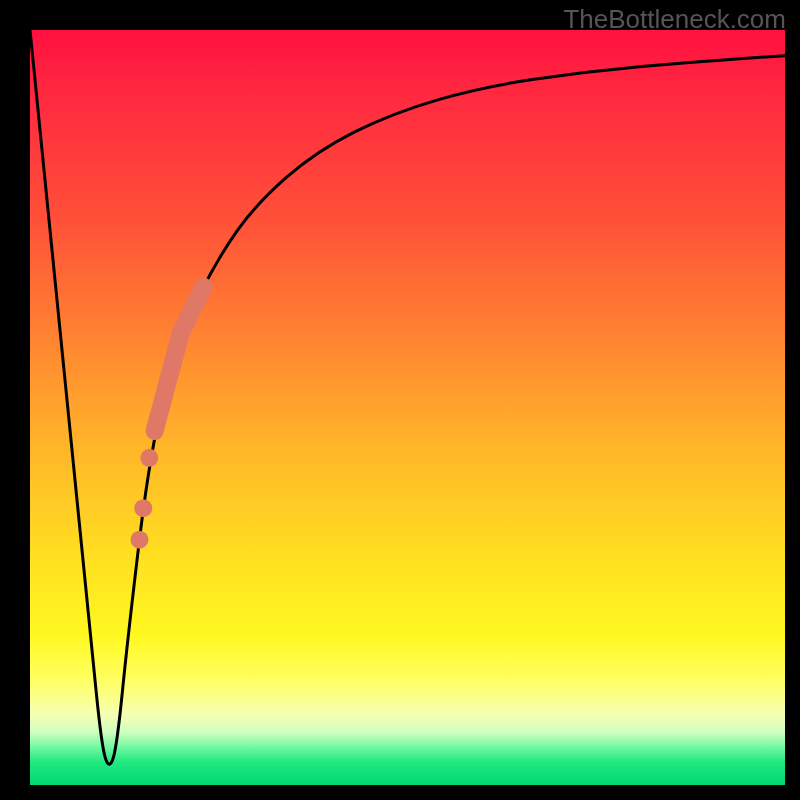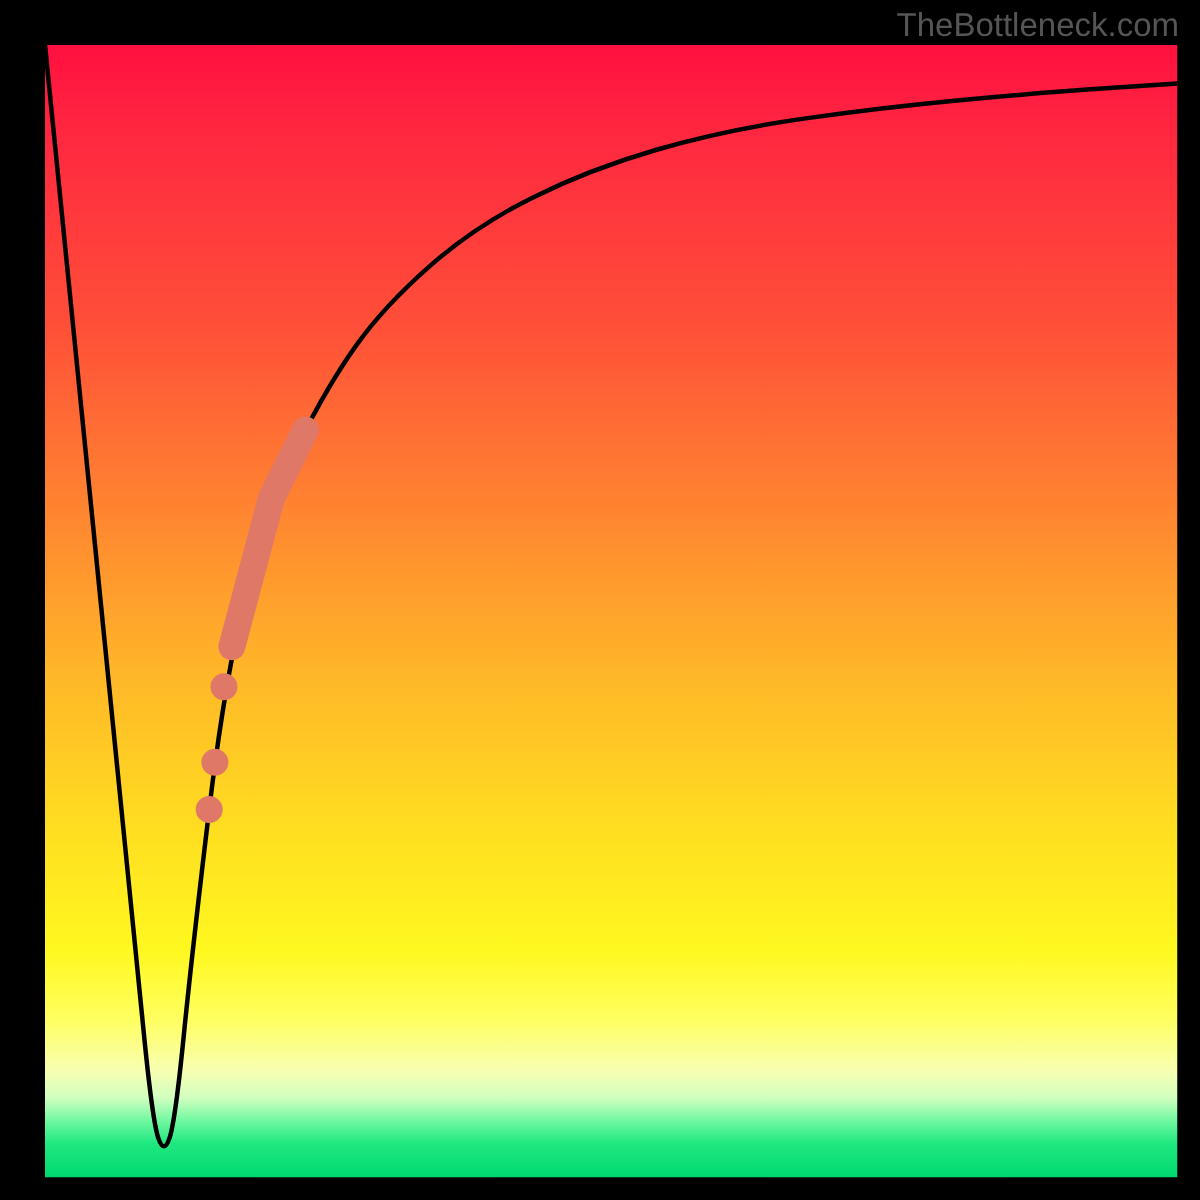--- a/index.html
+++ b/index.html
@@ -9,21 +9,21 @@
     height: 800px;
     background: #000;
     position: relative;
     font-family: Arial, sans-serif;
   }
   .watermark {
     position: absolute;
     top: 4px;
     right: 14px;
     color: #555;
-    font-size: 22px;
+    font-size: 26px;
     z-index: 10;
     text-align: right;
   }
   .plot {
     position: absolute;
     left: 30px;
     top: 30px;
     width: 755px;
     height: 755px;
     overflow: hidden;

